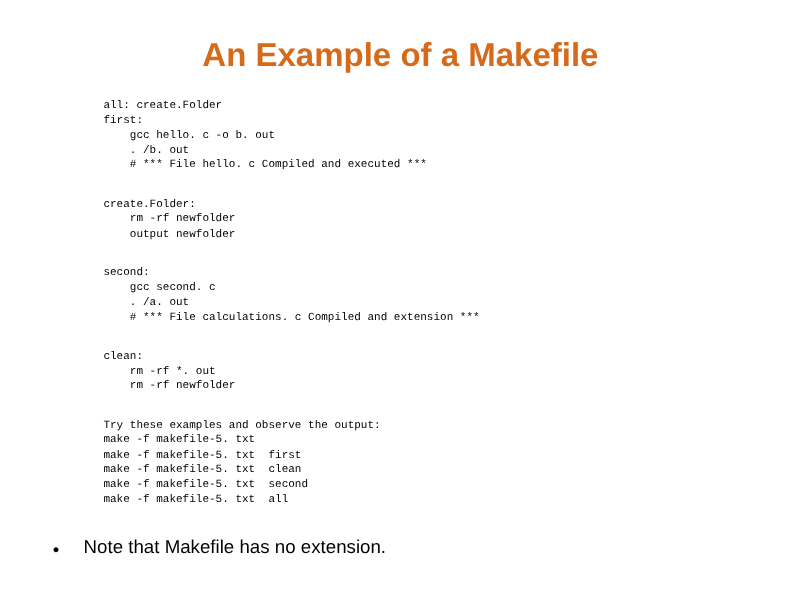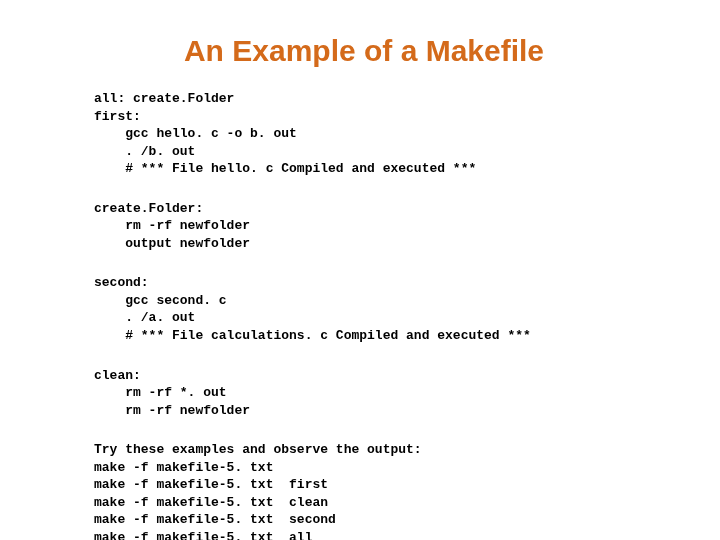--- a/index.html
+++ b/index.html
@@ -14,24 +14,24 @@
   .title {
     color: #d46a1a;
     font-size: 30px;
     font-weight: bold;
     text-align: center;
     padding-top: 26px;
     padding-bottom: 18px;
   }
   .code-block {
     font-family: "Courier New", Courier, monospace;
-    font-size: 13px;
+    font-size: 10px;
     line-height: 1.35;
     color: #000;
-    font-weight: bold;
+    font-weight: normal;
     white-space: pre;
     margin-left: 82px;
   }
   .code-group {
     margin-bottom: 14px;
   }
   .note-row {
     display: flex;
     align-items: flex-start;
     margin-left: 32px;
@@ -55,28 +55,29 @@
     . /b. out
     # *** File hello. c Compiled and executed ***</div>
 
 <div class="code-block code-group">create.Folder:
     rm -rf newfolder
     output newfolder</div>
 
 <div class="code-block code-group">second:
     gcc second. c
     . /a. out
-    # *** File calculations. c Compiled and executed ***</div>
+    # *** File calculations. c Compiled and extension ***</div>
 
 <div class="code-block code-group">clean:
     rm -rf *. out
     rm -rf newfolder</div>
 
 <div class="code-block code-group">Try these examples and observe the output:
 make -f makefile-5. txt
 make -f makefile-5. txt  first
 make -f makefile-5. txt  clean
 make -f makefile-5. txt  second
 make -f makefile-5. txt  all</div>
 
 <div class="note-row">
   <span class="bullet">•</span>
+  <span>Note that Makefile has no extension.</span>
 </div>
 
 </body></html>

